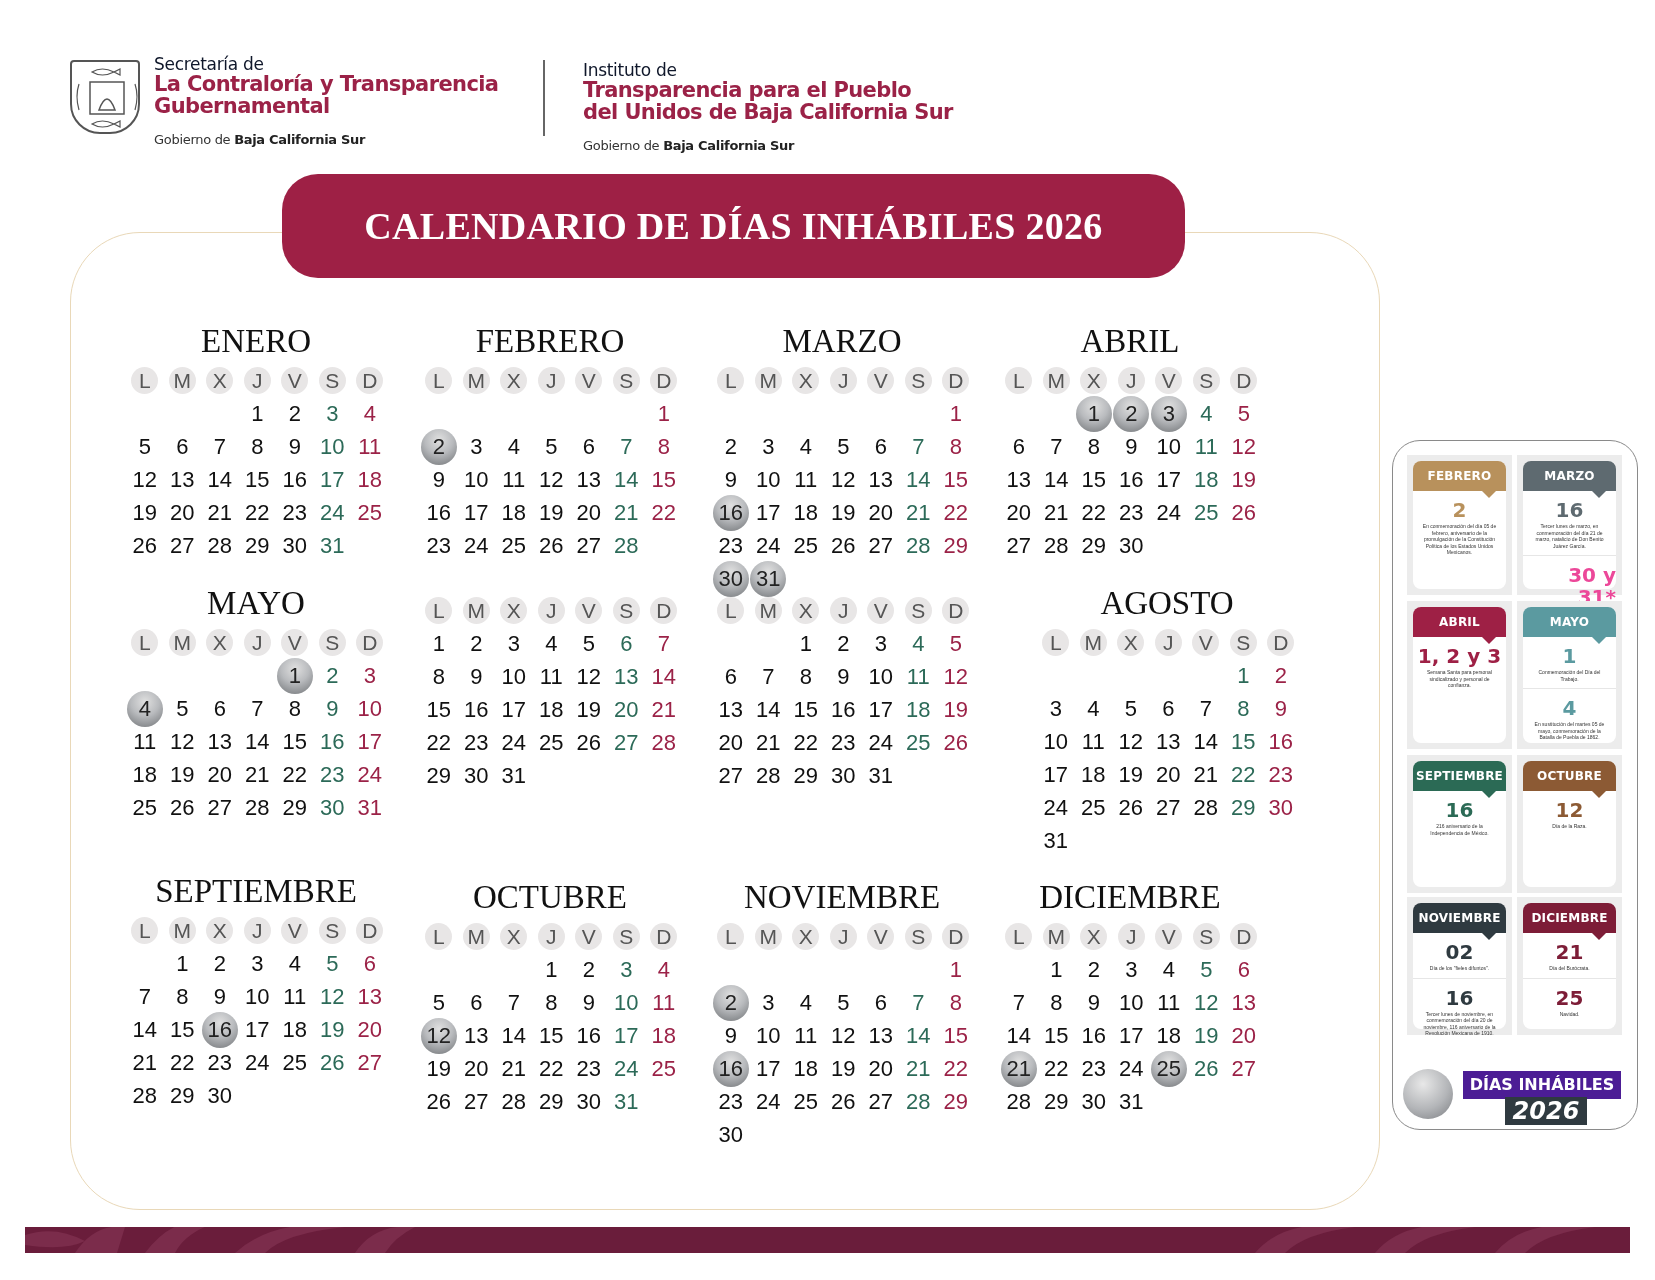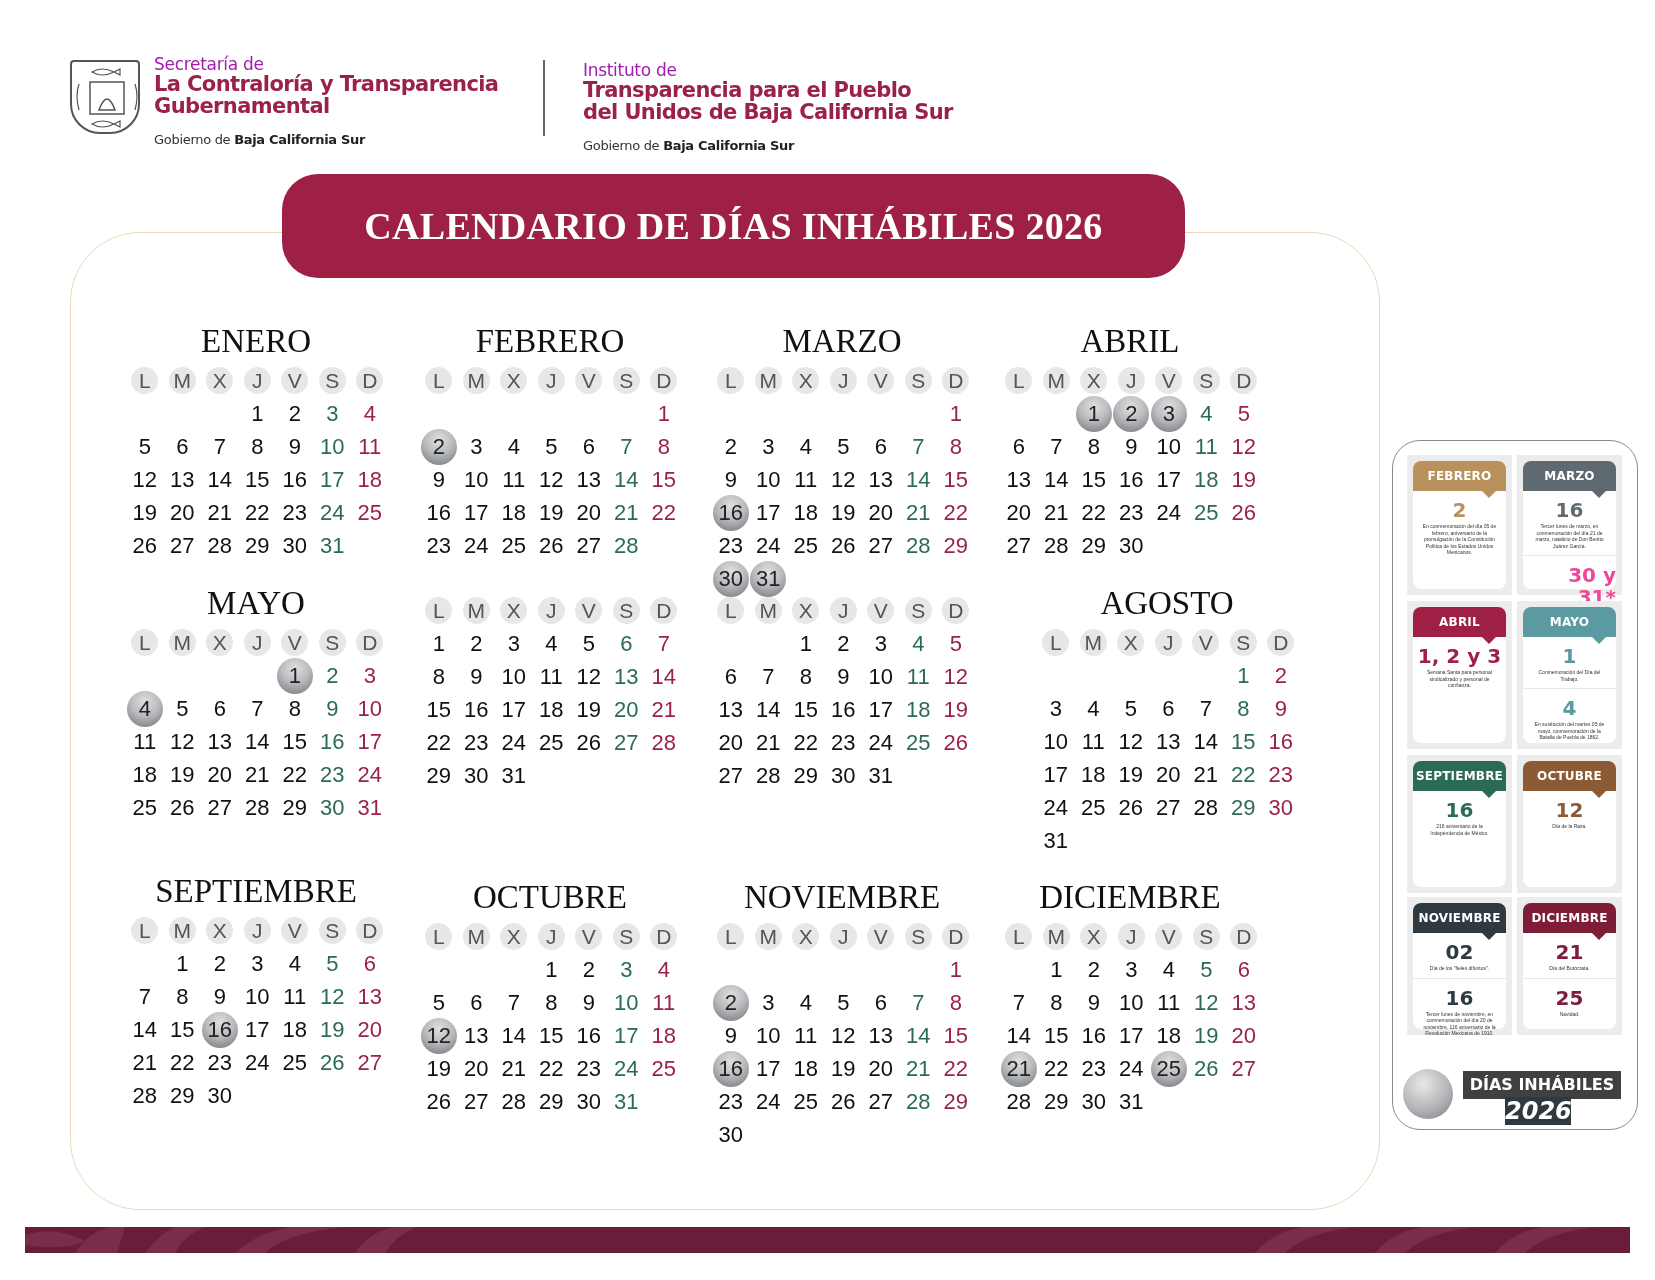--- a/index.html
+++ b/index.html
@@ -4,21 +4,21 @@
 <style>
   * { box-sizing: border-box; margin: 0; padding: 0; }
   html, body { width: 1655px; height: 1280px; background: #ffffff; overflow: hidden; }
   body { position: relative; font-family: "Liberation Sans", sans-serif; color: #111; }
 
   
   .header { position: absolute; left: 70px; top: 56px; height: 90px; display: flex; align-items: flex-start; }
   .crest { width: 70px; height: 74px; border: 2px solid #555; border-radius: 4px 4px 30px 30px; position: relative; margin-top: 4px; }
   .crest svg { position: absolute; left: 0; top: 0; }
   .logo-text-1 { margin-left: 14px; line-height: 1; }
-  .logo-small { font-size: 17px; color: #a21caf; font-family: "DejaVu Sans", sans-serif; letter-spacing: -0.3px; }
+  .logo-small { font-size: 17px; color: #0f172a; font-family: "DejaVu Sans", sans-serif; letter-spacing: -0.3px; }
   .logo-big { font-size: 21px; font-weight: bold; color: #9b2247; font-family: "DejaVu Sans", sans-serif; letter-spacing: -0.6px; line-height: 22px; }
   .logo-gov { font-size: 13px; color: #333; font-family: "DejaVu Sans", sans-serif; margin-top: 16px; letter-spacing: -0.3px; }
   .logo-gov b { color: #222; }
   .logo-divider { position: absolute; left: 543px; top: 60px; width: 1.5px; height: 76px; background: #666; }
   .logo-text-2 { position: absolute; left: 583px; top: 62px; line-height: 1; }
 
   
   .frame { position: absolute; left: 70px; top: 232px; width: 1310px; height: 978px; border: 1.5px solid #e9d8b8; border-radius: 70px; }
   .title-banner { position: absolute; left: 282px; top: 174px; width: 903px; height: 104px; background: #9e2045; border-radius: 36px; color: #fff; display: flex; align-items: center; justify-content: center; }
   .title-banner span { font-family: "Liberation Serif", serif; font-weight: bold; font-size: 38px; letter-spacing: 0.3px; }
@@ -38,22 +38,22 @@
 
   
   .side { position: absolute; left: 1392px; top: 440px; width: 246px; height: 690px; border: 1.5px solid #8a8a8a; border-radius: 28px; background: #fff; }
   .card-bg { position: absolute; background: #ececec; width: 105px; }
   .card { position: absolute; left: 6px; right: 6px; top: 6px; bottom: 6px; background: #fff; border-radius: 8px; overflow: visible; }
   .card-head { height: 30px; border-radius: 8px 8px 0 0; color: #fff; font-family: "DejaVu Sans", sans-serif; font-weight: bold; font-size: 12px; text-align: center; line-height: 30px; position: relative; letter-spacing: 0.2px; }
   .card-head::after { content: ""; position: absolute; right: 10px; bottom: -7px; border-left: 7px solid transparent; border-right: 7px solid transparent; border-top: 7px solid var(--c); }
   .card-num { font-family: "DejaVu Sans", sans-serif; font-weight: bold; text-align: center; font-size: 20px; margin-top: 8px; line-height: 22px; }
   .card-desc { font-size: 5px; line-height: 6.5px; text-align: center; color: #333; padding: 2px 8px 0; }
   .card-sep { height: 1px; background: #e6e6e6; margin: 6px 0 0; }
-  .footer-tag { position: absolute; left: 70px; top: 630px; width: 158px; height: 28px; background: #404040; color: #fff; font-family: "DejaVu Sans", sans-serif; font-weight: bold; font-size: 16px; text-align: center; line-height: 28px; }
-  .footer-year { position: absolute; left: 112px; top: 656px; width: 66px; height: 28px; background: #2f3a40; color: #fff; font-family: "DejaVu Sans", sans-serif; font-weight: bold; font-style: italic; font-size: 24px; text-align: center; line-height: 28px; }
+  .footer-tag { position: absolute; left: 70px; top: 630px; width: 158px; height: 28px; background: #4c1d95; color: #fff; font-family: "DejaVu Sans", sans-serif; font-weight: bold; font-size: 16px; text-align: center; line-height: 28px; }
+  .footer-year { position: absolute; left: 112px; top: 656px; width: 82px; height: 28px; background: #2f3a40; color: #fff; font-family: "DejaVu Sans", sans-serif; font-weight: bold; font-style: italic; font-size: 24px; text-align: center; line-height: 28px; }
   .footer-ball { position: absolute; left: 10px; top: 628px; width: 50px; height: 50px; border-radius: 50%; background: radial-gradient(circle at 40% 30%, #e8e8e8 0%, #b3b5b8 55%, #7a7c80 100%); }
 
   
   .band { position: absolute; left: 25px; top: 1227px; width: 1605px; height: 26px; background: #6a1d3b; overflow: hidden; }
   .band svg { position: absolute; left: 0; top: 0; }
 </style>
 </head>
 <body>
 
 <div class="header">

